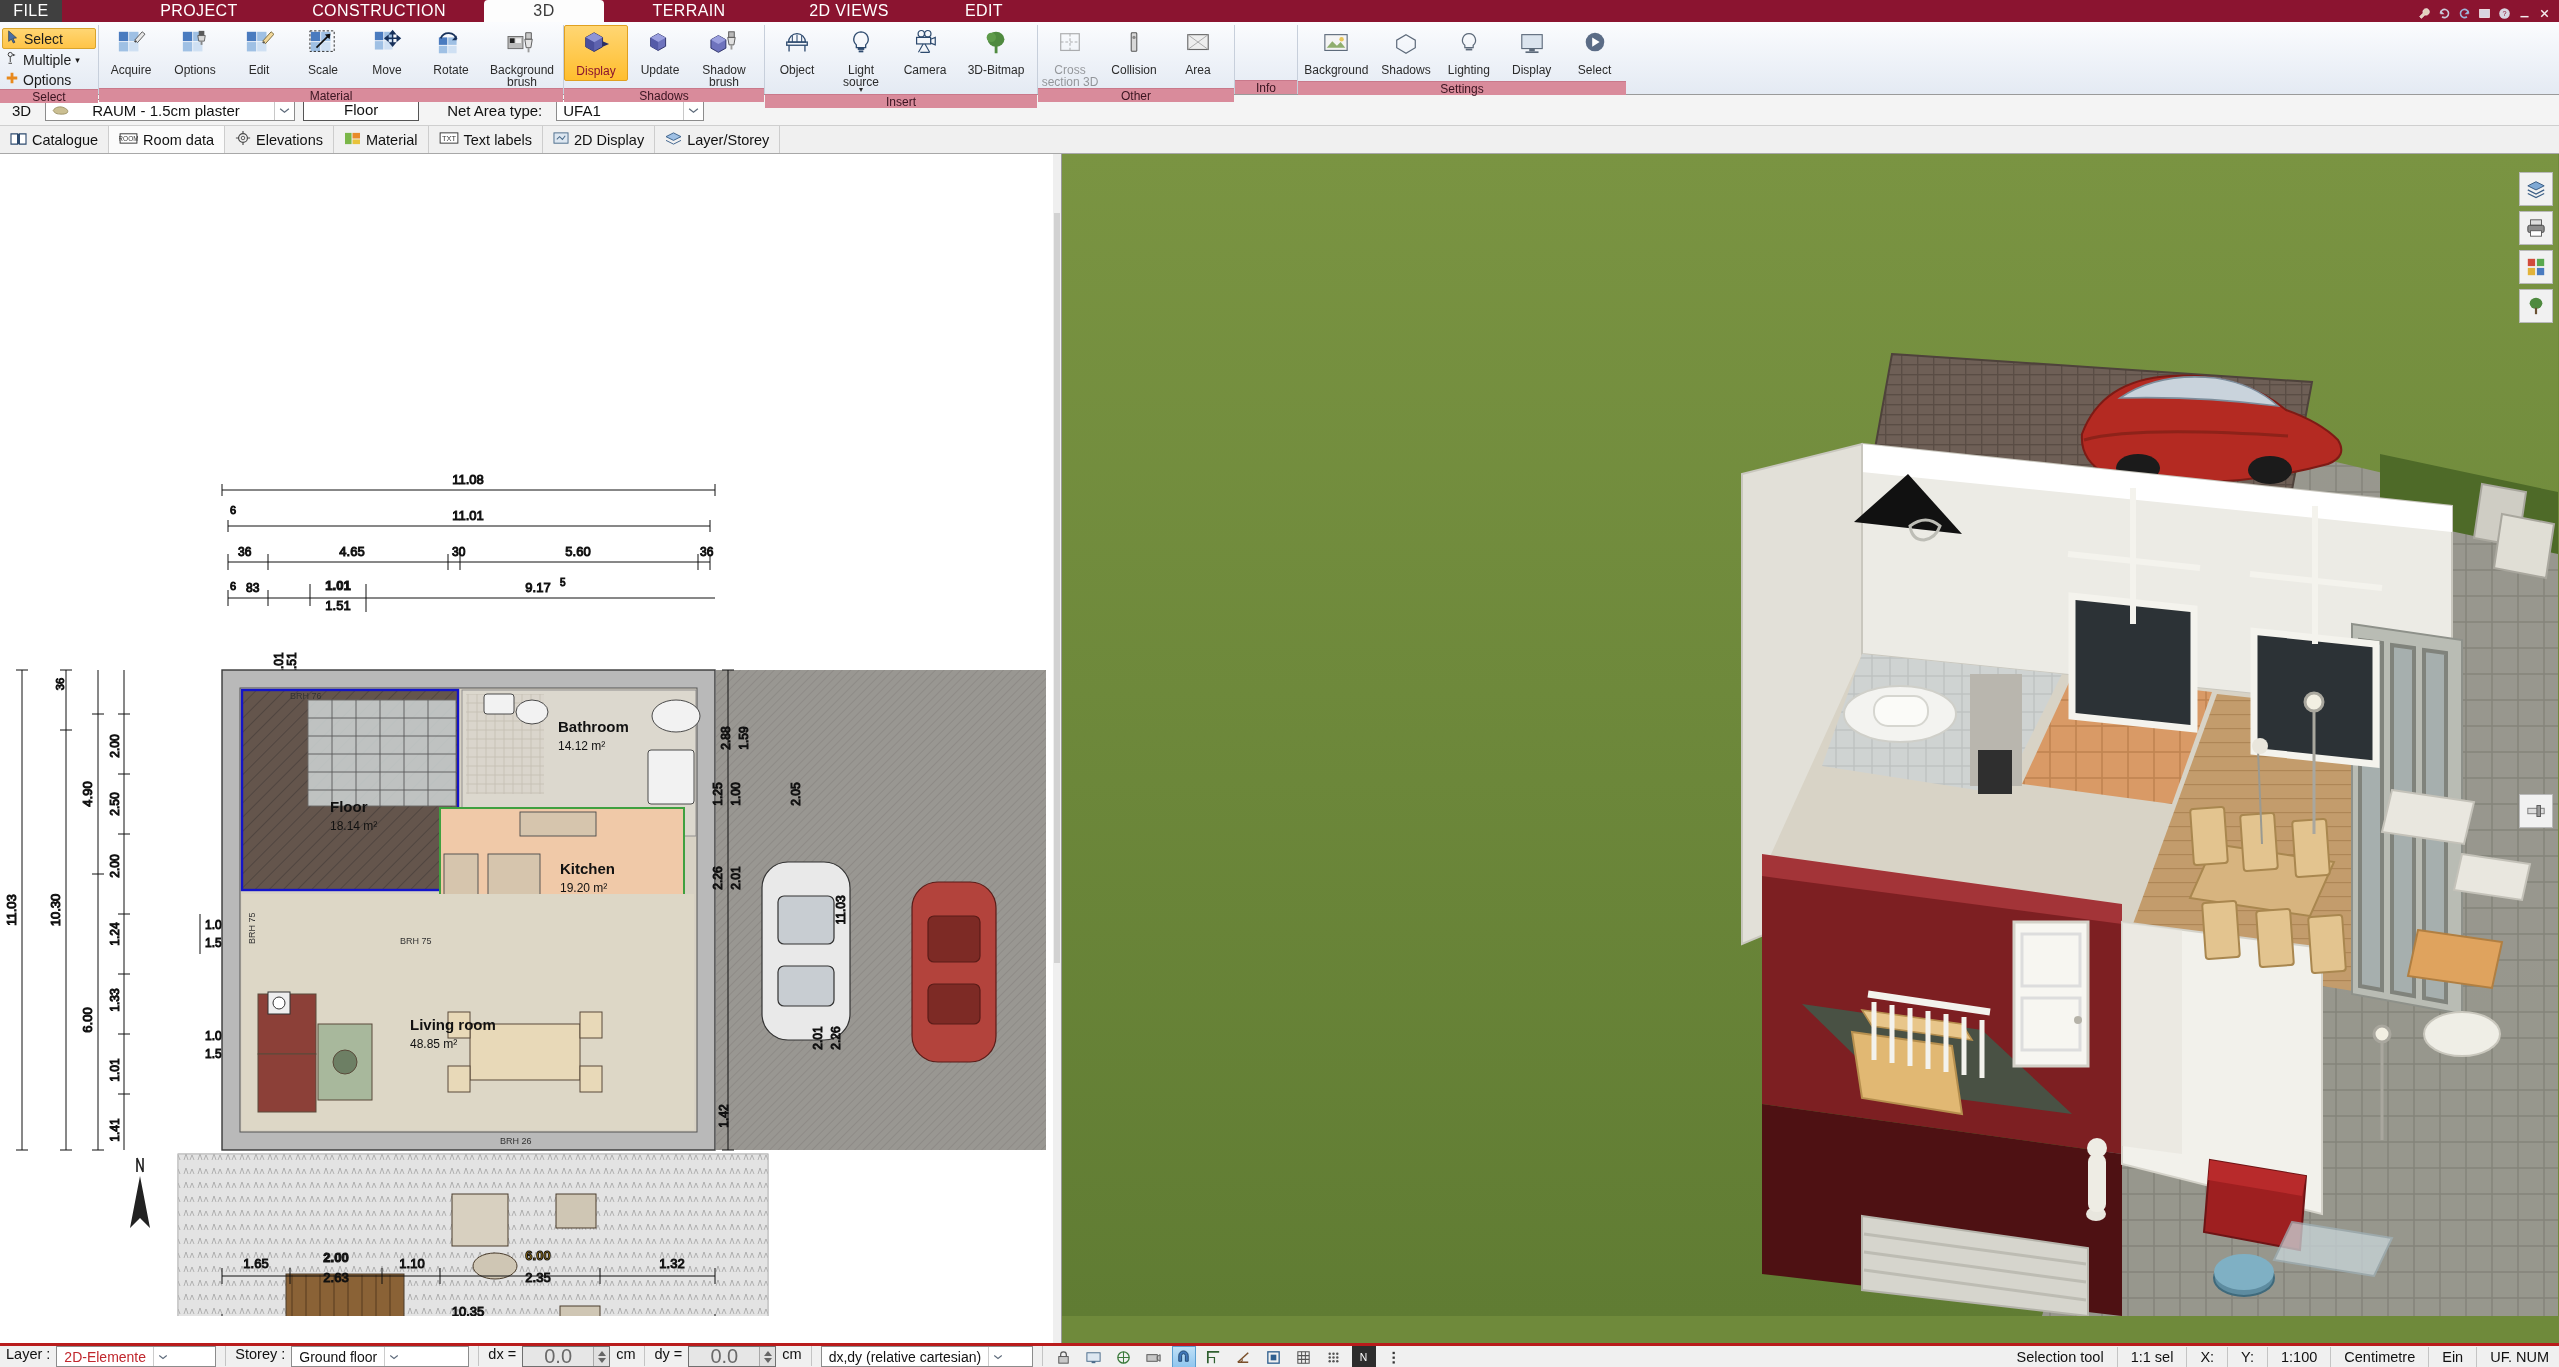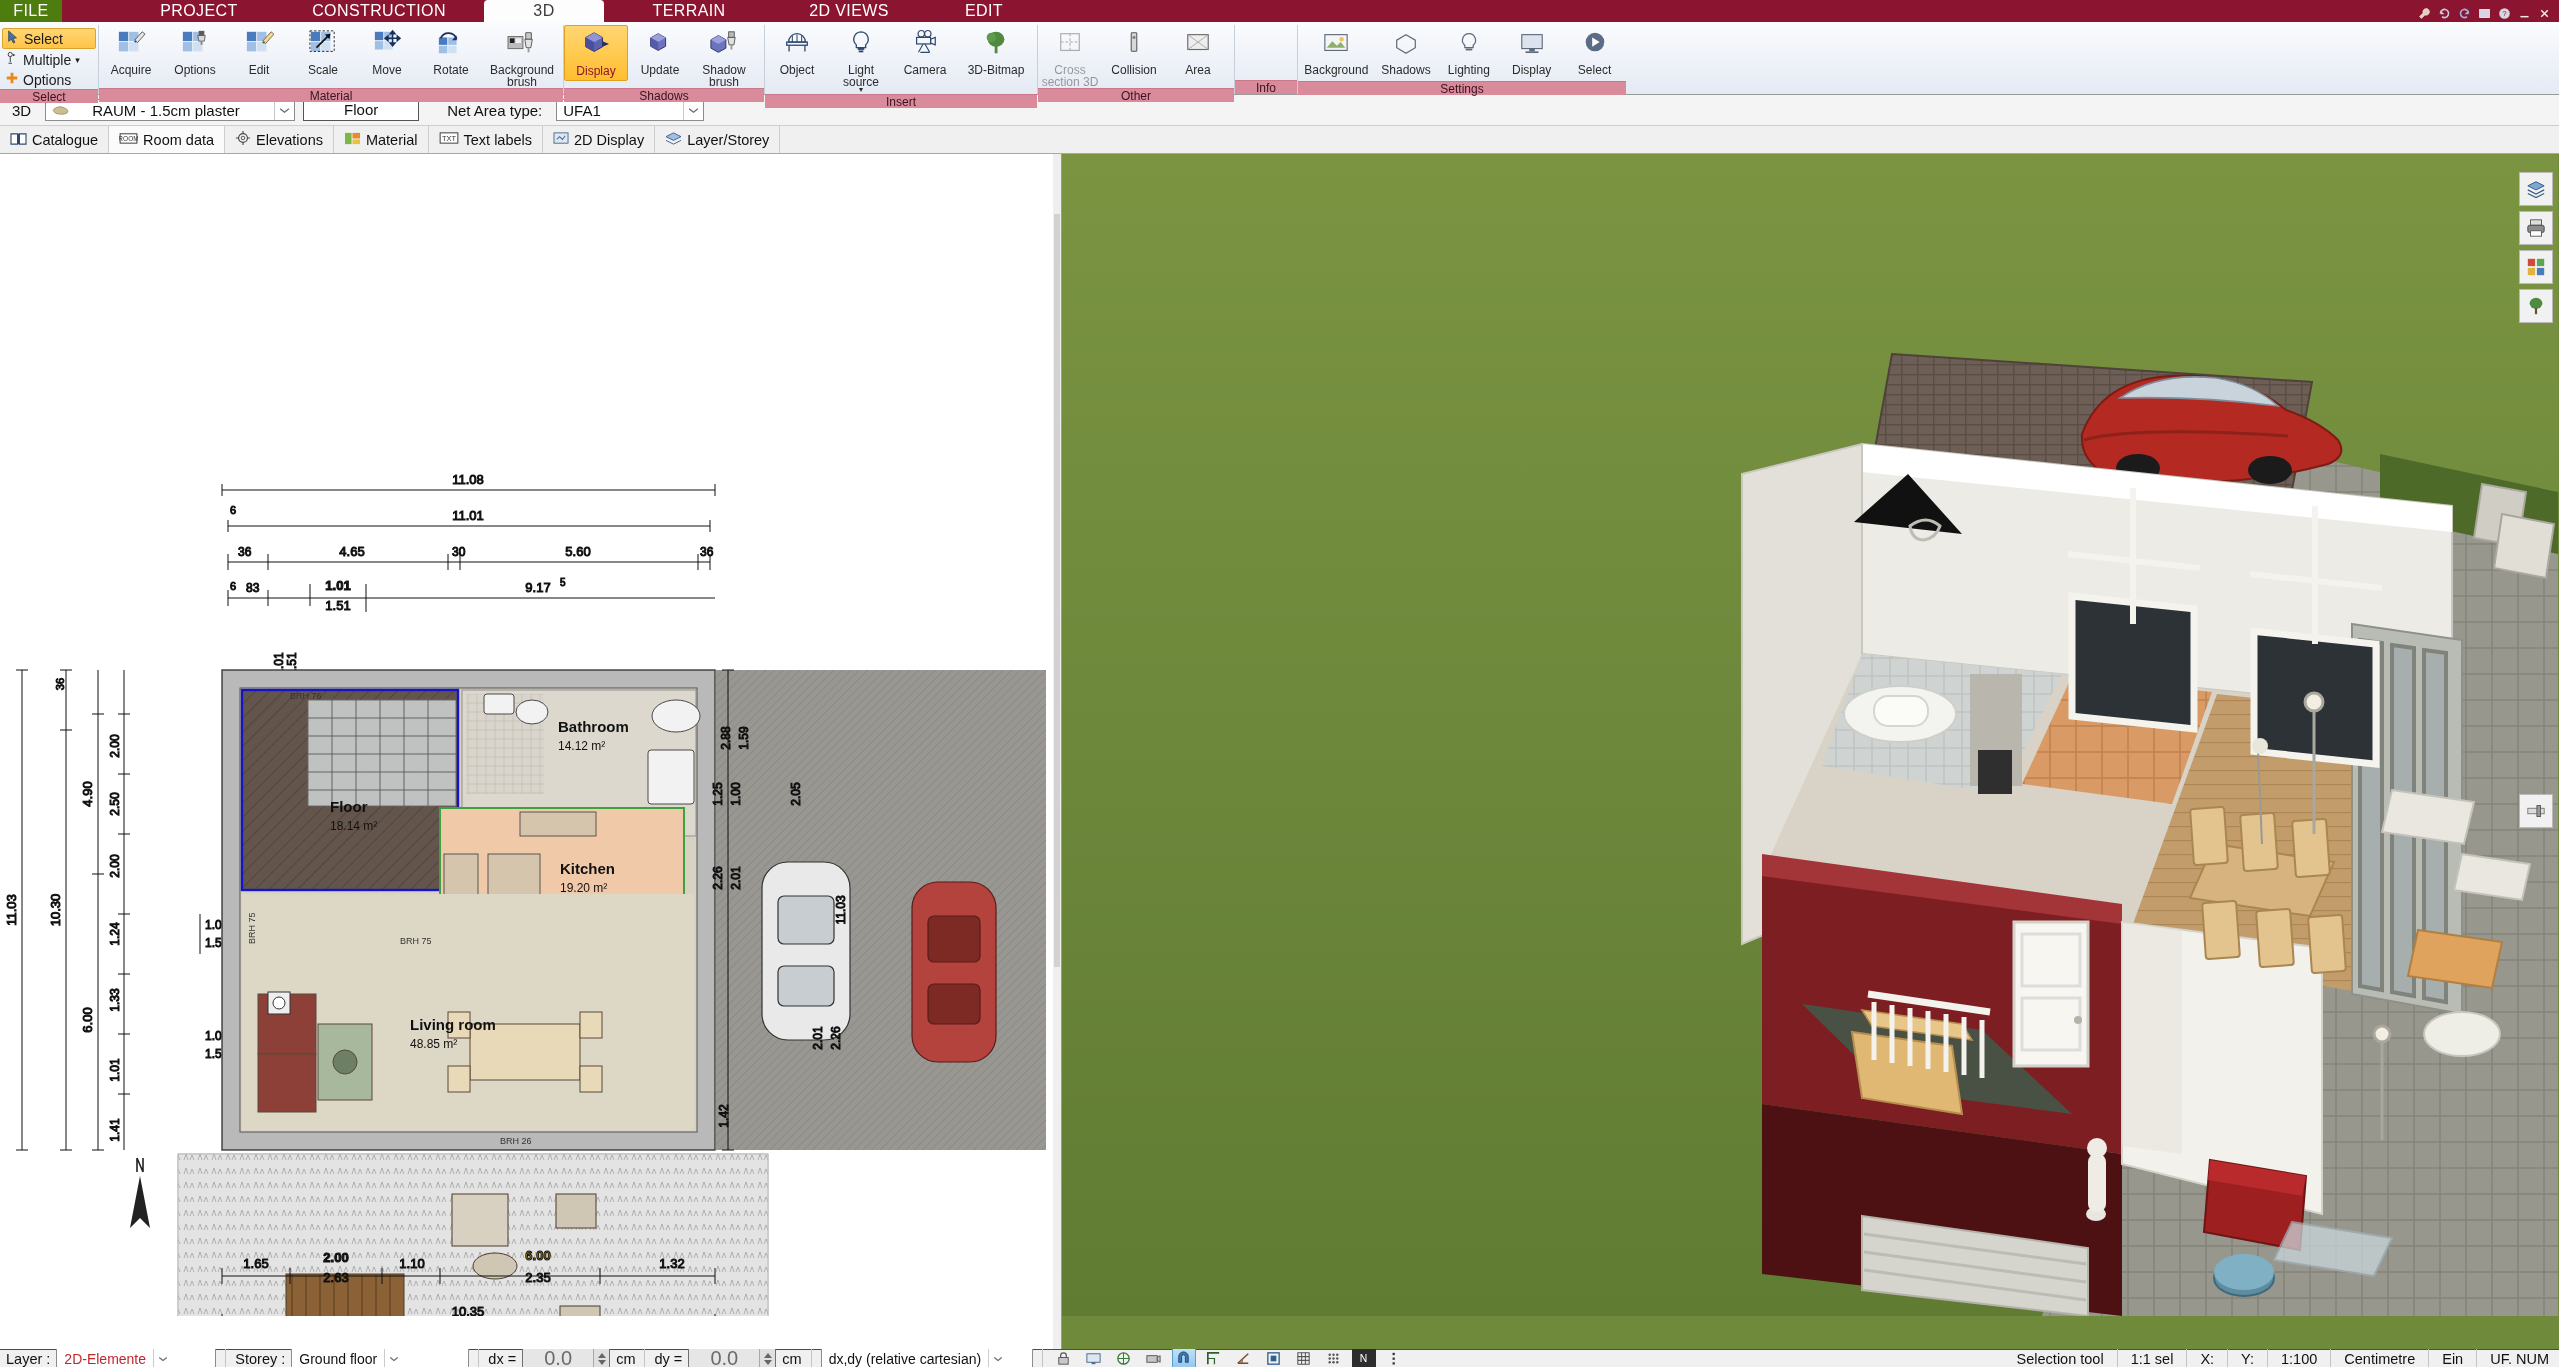--- a/index.html
+++ b/index.html
@@ -22,21 +22,21 @@
     flex: none;
   }
   .menubar .mtab {
     color: #ffffff;
     font-size: 16px;
     letter-spacing: 0.4px;
     display: flex; align-items: center; justify-content: center;
     padding: 0 10px;
     white-space: nowrap;
   }
-  .menubar .mtab.file { background: #4d7c0f; width: 62px; padding: 0; }
+  .menubar .mtab.file { background: #404040; width: 62px; padding: 0; }
   .menubar .mtab.active {
     background: #fdfdfd; color: #3b3b3b;
     border-top-left-radius: 4px; border-top-right-radius: 4px;
   }
   .menu-spacer { flex: 1; }
   .menubar .sysicons { display: flex; align-items: center; gap: 7px; padding-right: 8px; }
   .sysicons .si { width: 13px; height: 13px; opacity: .92; }
 
   
   .ribbon {
@@ -136,22 +136,22 @@
     display: flex; flex-direction: column; gap: 5px; z-index: 40;
   }
   .rtool {
     width: 34px; height: 34px; background: #f1f1f1; border: 1px solid #b9b9b9;
     display: flex; align-items: center; justify-content: center;
   }
   .rtools-lower { position: absolute; right: 6px; top: 640px; width: 34px; z-index: 40; }
 
   
   .statusbar {
-    height: 18px; background: #f0f0f0; border-top: 1px solid #b91c1c;
-    display: flex; align-items: center; gap: 6px; padding: 0 6px;
+    height: 24px; background: #f0f0f0; border-top: 3px solid #b91c1c;
+    display: flex; gap: 6px; padding: 0 6px;
     font-size: 14.5px; color: #111; flex: none;
   }
   .sb-label { white-space: nowrap; }
   .sb-combo {
     height: 21px; border: 1px solid #8c8c8c; background: #fff;
     display: flex; align-items: center; font-size: 14px;
   }
   .sb-combo .v { padding: 0 7px; white-space: nowrap; }
   .sb-combo .b { width: 19px; height: 19px; border-left: 1px solid #ccc; display: flex; align-items: center; justify-content: center; }
   .sb-spin {

